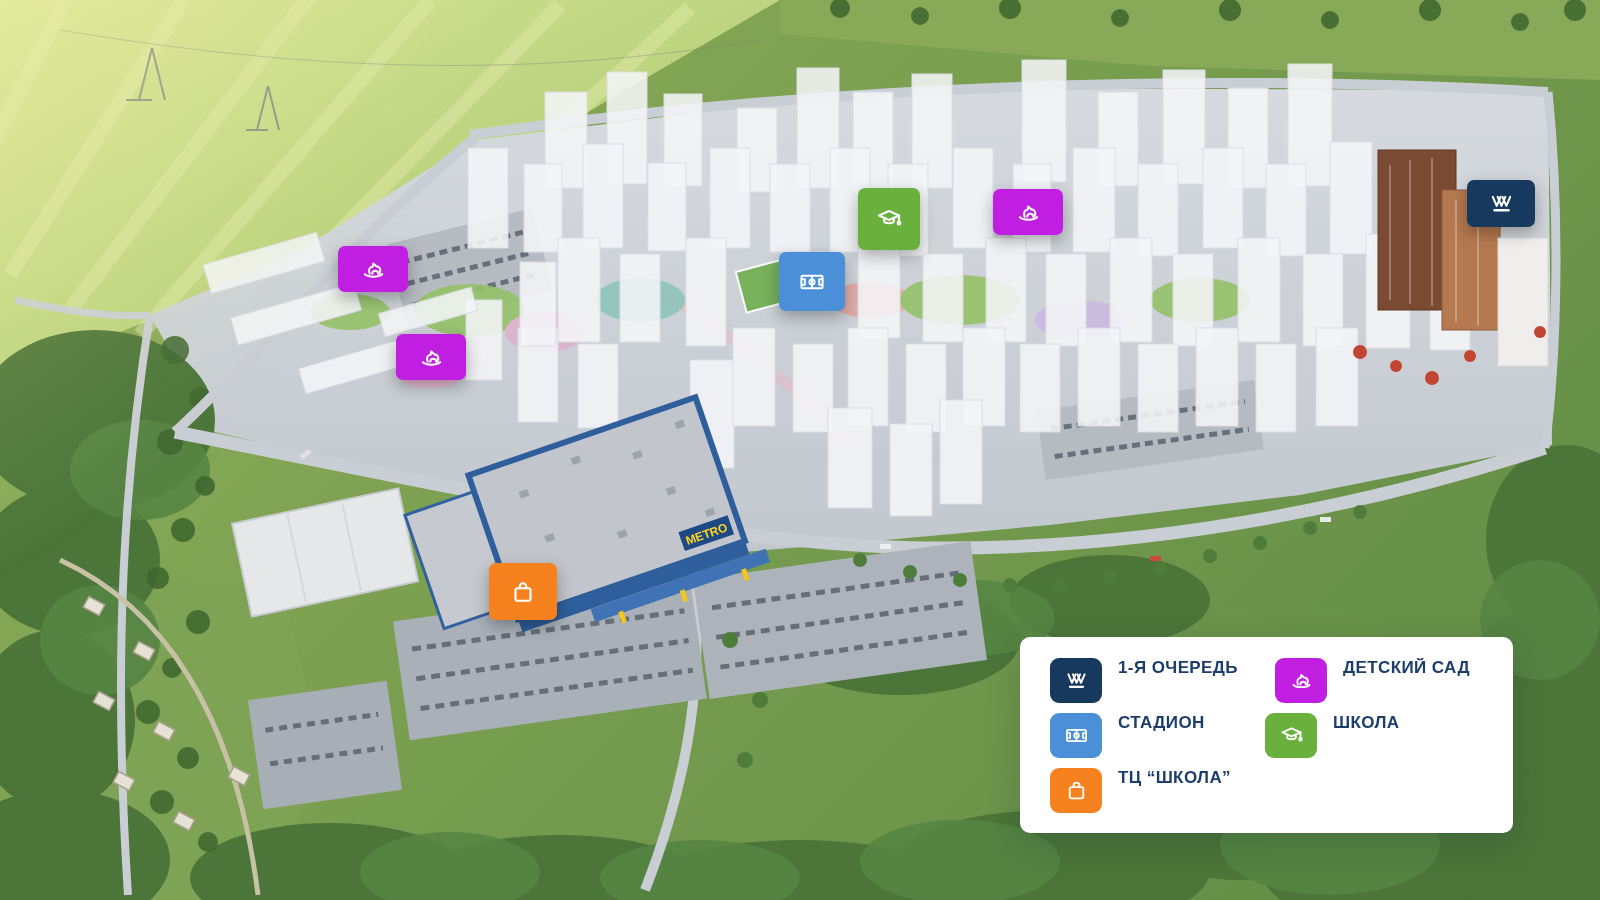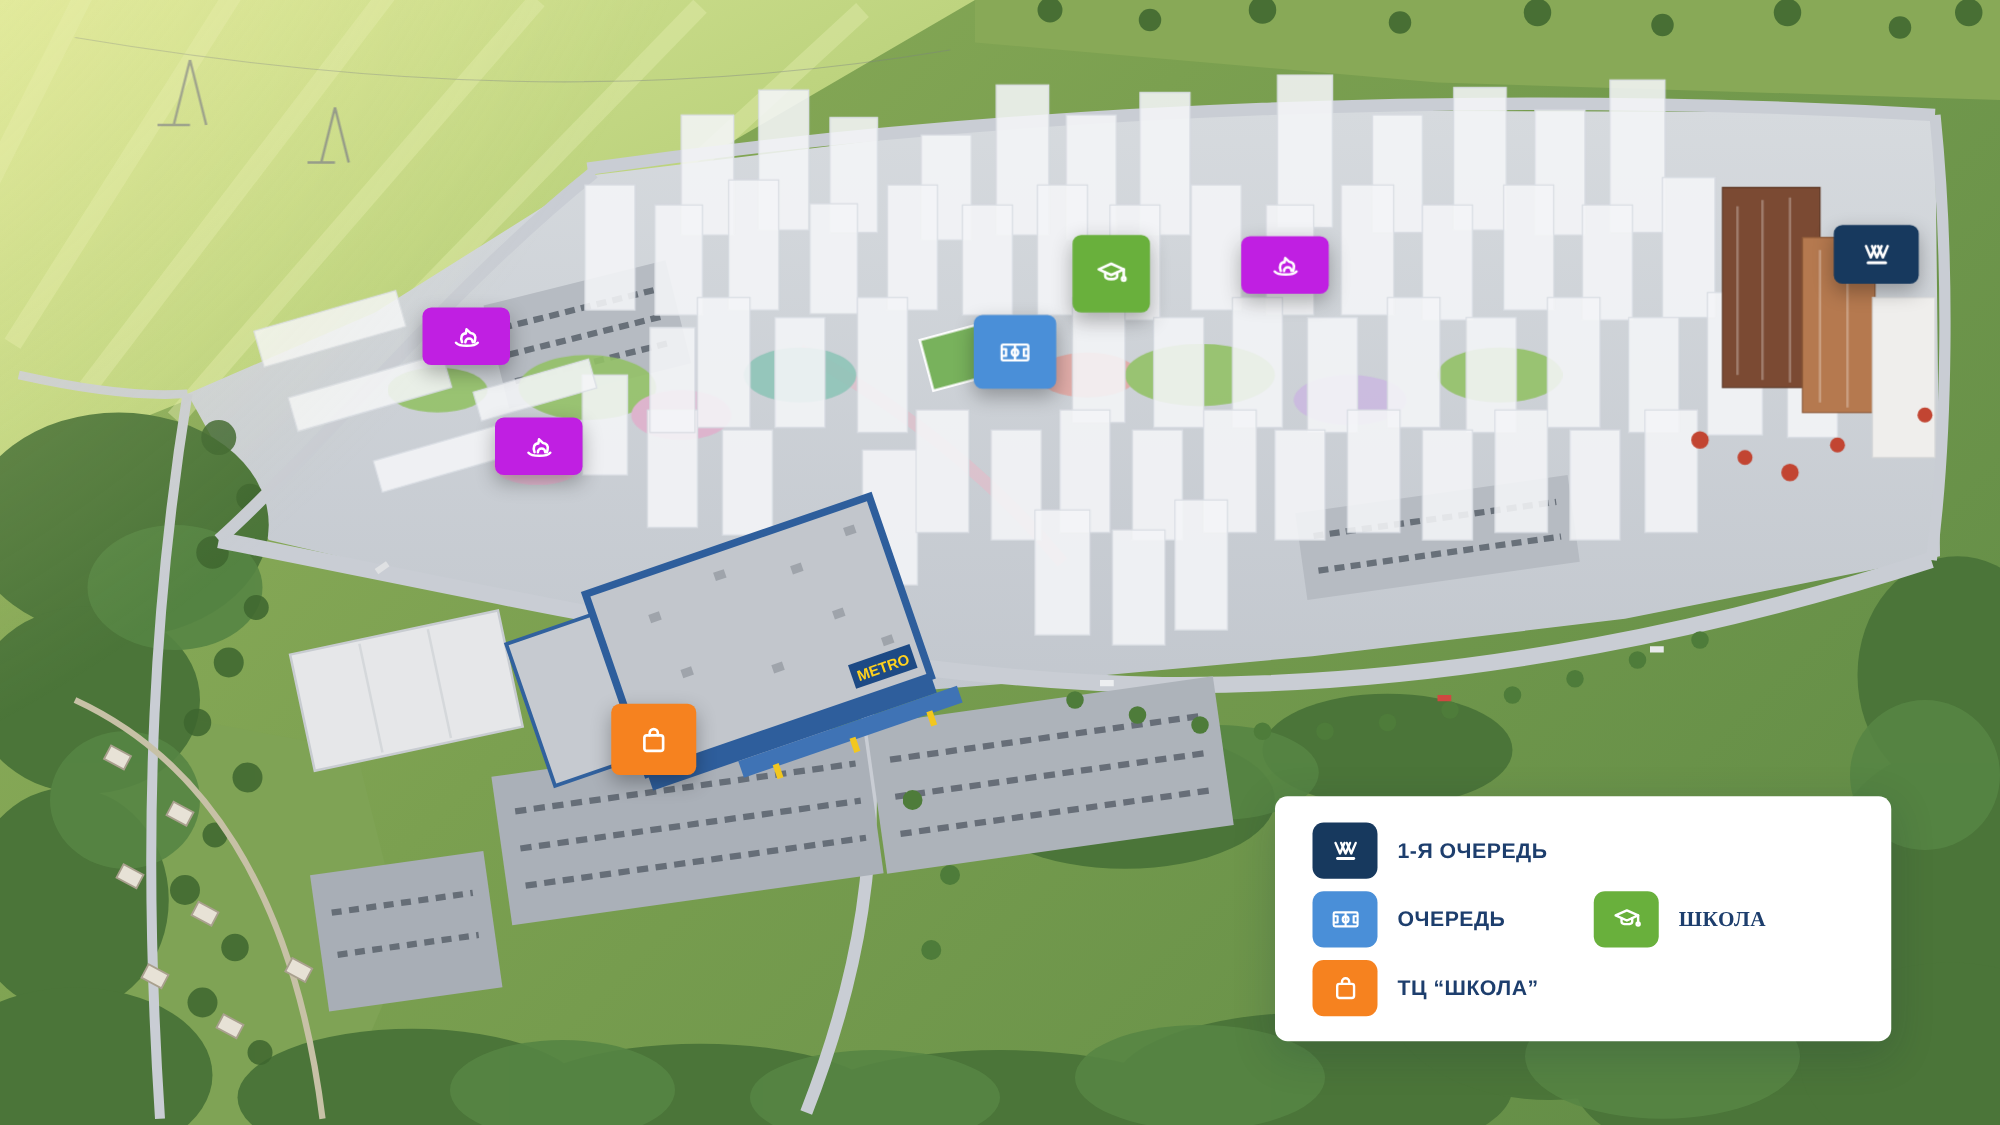--- a/index.html
+++ b/index.html
@@ -14,23 +14,23 @@
     position:absolute;border-radius:7px;display:flex;align-items:center;justify-content:center;
     color:#fff;box-shadow:0 6px 16px rgba(0,0,0,.30);cursor:pointer;
   }
   .marker svg{width:30px;height:30px;}
   .marker.wide svg{width:29px;height:29px;}
   
   .legend{
     position:absolute;left:1020px;top:637px;width:493px;height:196px;
     background:#ffffff;border-radius:10px;box-shadow:0 10px 34px rgba(20,40,60,.20);
   }
-  .legend-item{position:absolute;display:flex;align-items:center;}
+  .legend-item{position:absolute;display:flex;align-items:flex-start;}
   .li-0{left:30px;top:21px;} .li-1{left:30px;top:76px;} .li-2{left:30px;top:131px;}
-  .li-3{left:255px;top:21px;} .li-4{left:255px;top:76px;font-family:Liberation Serif, serif;}
+  .li-3{left:255px;top:21px;} .li-4{left:245px;top:76px;}
   .tile{
     width:52px;height:45px;border-radius:9px;flex:0 0 auto;
     display:flex;align-items:center;justify-content:center;color:#fff;
   }
   .tile svg{width:27px;height:27px;}
   .legend-label{
     margin-left:16px;font-size:17px;font-weight:700;color:#1d3e6d;
     letter-spacing:.4px;white-space:nowrap;
   }
   .ic{display:block;}
@@ -441,33 +441,43 @@
     <div class="legend-item li-1">
       <span class="tile" style="background: rgb(74, 143, 216);">
         <svg class="ic" viewBox="0 0 24 24" fill="none" stroke="currentColor" stroke-width="1.5" stroke-linejoin="round">
           <rect x="3.5" y="7" width="17" height="10" rx="1"></rect>
           <path d="M12 7 V17"></path>
             <circle cx="12" cy="12" r="2.1"></circle>
           <path d="M3.5 9.8 H6.3 V14.2 H3.5"></path>
             <path d="M20.5 9.8 H17.7 V14.2 H20.5"></path>
         </svg>
       </span>
-      <span class="legend-label">ОЧЕРЕДЬ</span>
+      <span class="legend-label">СТАДИОН</span>
     </div>
 
     <div class="legend-item li-2">
       <span class="tile" style="background: rgb(246, 130, 31);">
         <svg class="ic" viewBox="0 0 24 24" fill="none" stroke="currentColor" stroke-width="1.7" stroke-linecap="round" stroke-linejoin="round">
           <rect x="6" y="9" width="12" height="10" rx="1.6"></rect>
           <path d="M9.4 9 V7.6 a2.6 2.6 0 0 1 5.2 0 V9"></path>
         </svg>
       </span>
       <span class="legend-label">ТЦ “ШКОЛА”</span>
     </div>
 
+    <div class="legend-item li-3">
+      <span class="tile" style="background: rgb(192, 31, 226);">
+        <svg class="ic" viewBox="0 0 24 24" fill="none" stroke="currentColor" stroke-width="1.7" stroke-linecap="round" stroke-linejoin="round">
+          <path d="M8.8 15.5 C7.6 12.3 8.6 9.9 11.3 9.7 L11.8 7 L14.3 9.4 C16.8 9.5 18.1 11.5 17.4 14 L17 15.5"></path>
+          <path d="M11 15.5 a2.45 2.45 0 0 1 4.9 0"></path>
+          <path d="M4.8 15.9 C7 18.6 17 18.6 19.2 15.9"></path>
+        </svg>
+      </span>
+      <span class="legend-label">ДЕТСКИЙ САД</span>
+    </div>
 
     <div class="legend-item li-4">
       <span class="tile" style="background: rgb(105, 176, 60);">
         <svg class="ic" viewBox="0 0 24 24" fill="none" stroke="currentColor" stroke-width="1.7" stroke-linecap="round" stroke-linejoin="round">
           <path d="M12 5.6 L20 9.2 L12 12.8 L4 9.2 Z"></path>
           <path d="M8.2 11.2 V13.6 C8.2 14.7 10 15.4 12 15.4 C14 15.4 15.8 14.7 15.8 13.6 V11.2"></path>
           <path d="M20 9.2 V14"></path>
             <circle cx="20" cy="15.3" r="1.1"></circle>
         </svg>
       </span>

